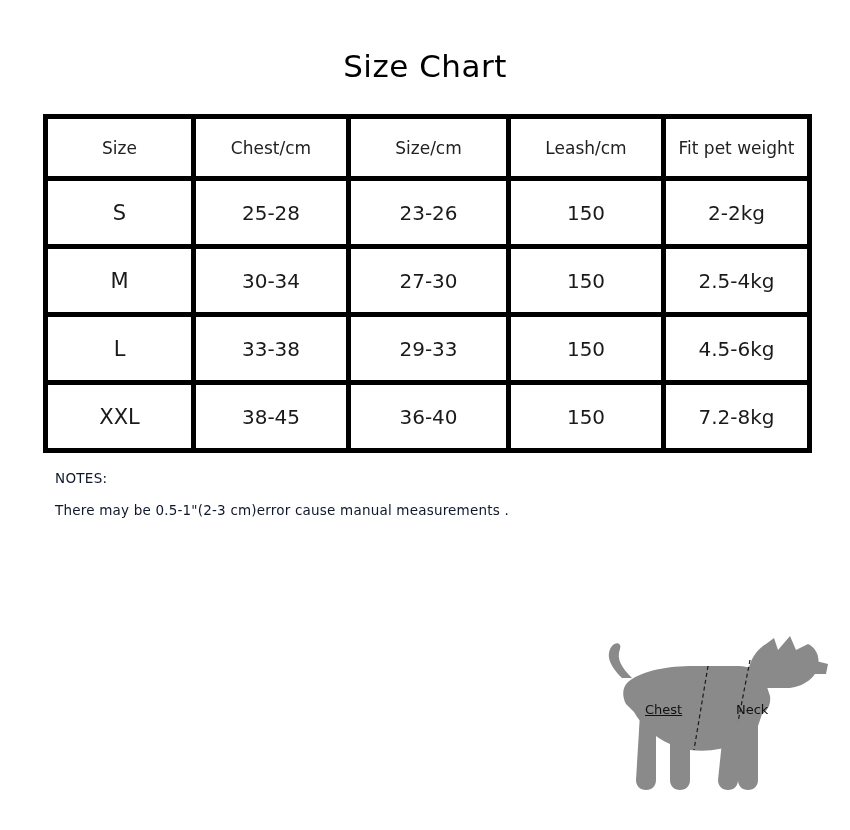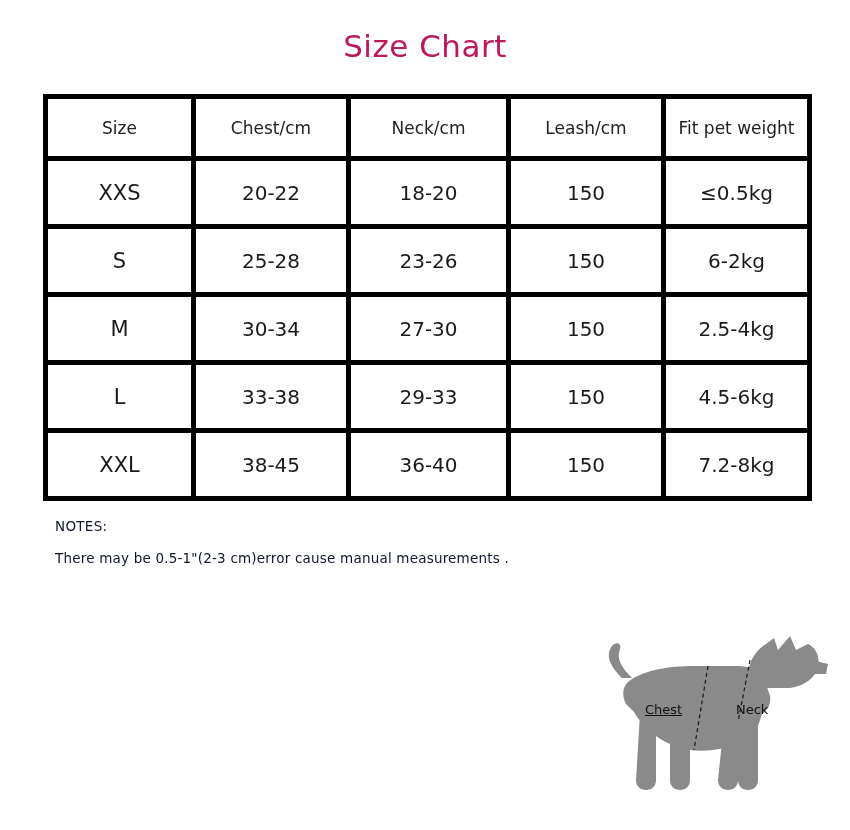--- a/index.html
+++ b/index.html
@@ -20,22 +20,22 @@
     height: 830px;
     position: relative;
     box-sizing: border-box;
   }
   .title {
     text-align: center;
     font-size: 31px;
     font-weight: 400;
     letter-spacing: 0.5px;
     margin: 0;
-    padding-top: 28px;
-    color: #be185d;
+    padding-top: 48px;
+    color: #000000;
   }
   .table-wrap {
     margin: 30px 43px 0 43px;
   }
   table.size-table {
     border-collapse: collapse;
     width: 764px;
     table-layout: fixed;
   }
   table.size-table th,
@@ -117,39 +117,32 @@
         <col class="c1">
           <col class="c2">
           <col class="c3">
           <col class="c4">
           <col class="c5">
       </colgroup>
       <thead>
         <tr>
           <th>Size</th>
           <th>Chest/cm</th>
-          <th>Neck/cm</th>
+          <th>Size/cm</th>
           <th>Leash/cm</th>
           <th>Fit pet weight</th>
         </tr>
       </thead>
       <tbody>
-        <tr>
-          <td class="size-cell">XXS</td>
-          <td>20-22</td>
-          <td>18-20</td>
-          <td>150</td>
-          <td>≤0.5kg</td>
-        </tr>
         <tr>
           <td class="size-cell">S</td>
           <td>25-28</td>
           <td>23-26</td>
           <td>150</td>
-          <td>6-2kg</td>
+          <td>2-2kg</td>
         </tr>
         <tr>
           <td class="size-cell">M</td>
           <td>30-34</td>
           <td>27-30</td>
           <td>150</td>
           <td>2.5-4kg</td>
         </tr>
         <tr>
           <td class="size-cell">L</td>

